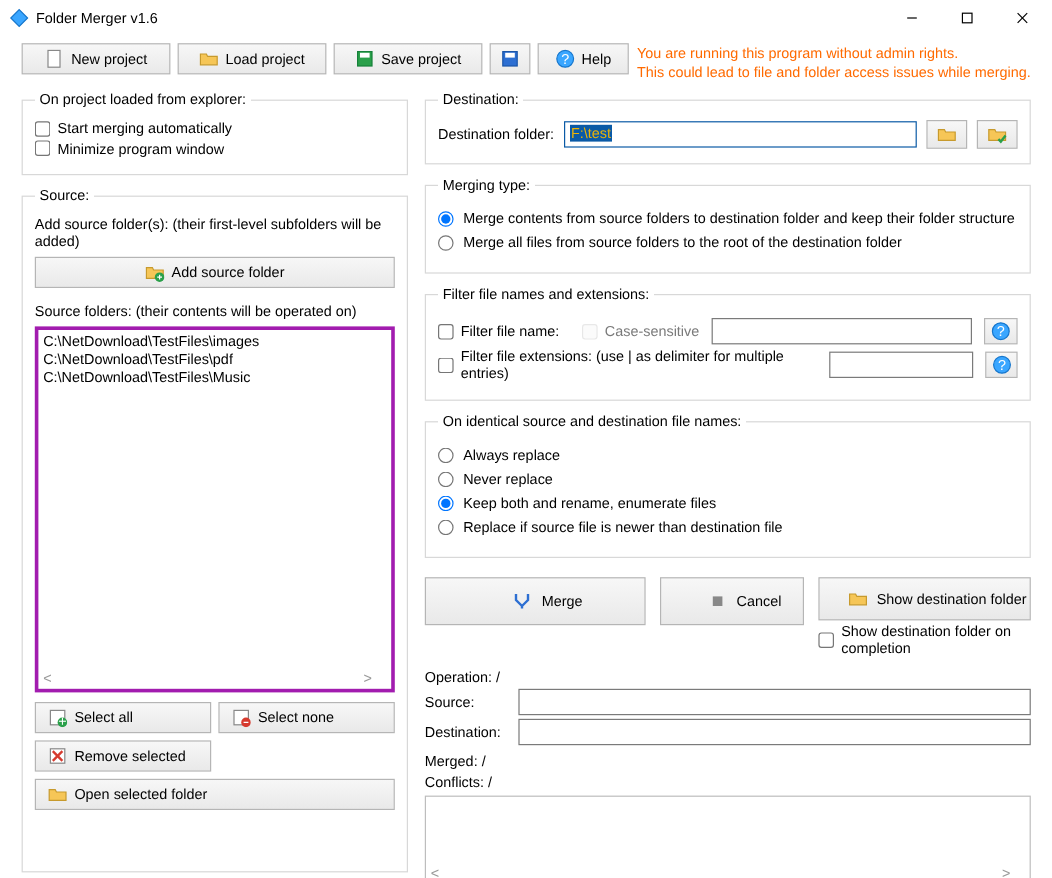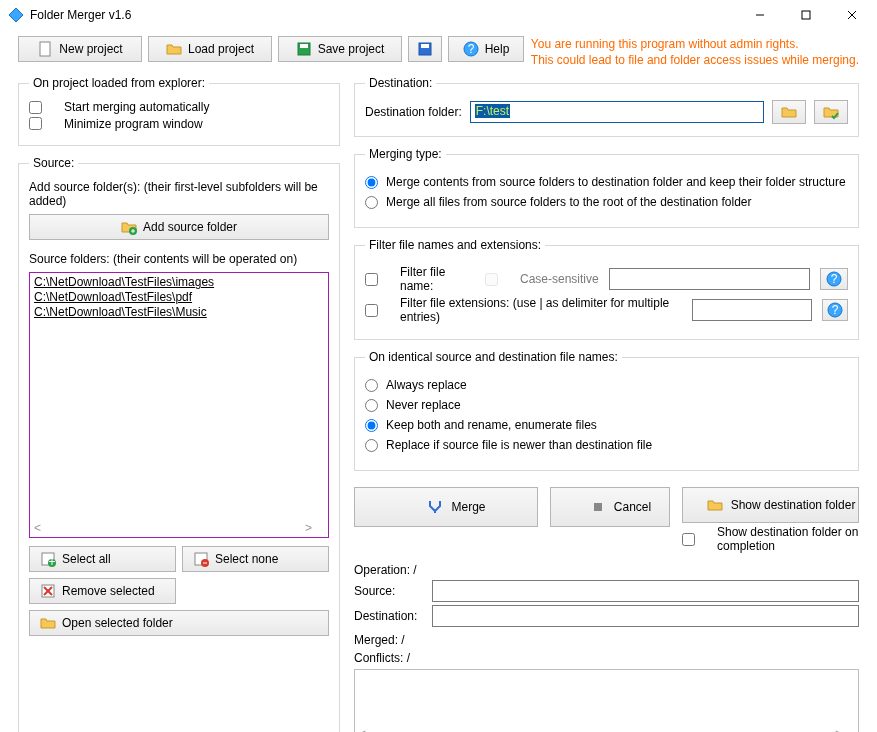--- a/index.html
+++ b/index.html
@@ -12,33 +12,33 @@
   .toolbar { display: flex; gap: 6px; align-items: flex-start; }
   .btn { background: linear-gradient(#f7f7f7,#e9e9e9); border: 1px solid #b5b5b5; height: 26px; display: inline-flex; align-items: center; justify-content: center; padding: 0 10px; gap: 6px; cursor: default; }
   .btn.wide { width: 124px; }
   .btn.icononly { width: 34px; padding: 0; }
   .warn { color: #ff6a00; margin-left: auto; line-height: 1.35; }
   .cols { display: flex; gap: 14px; margin-top: 8px; }
   .col-left { width: 322px; flex: none; display: flex; flex-direction: column; }
   .col-right { flex: 1; display: flex; flex-direction: column; min-width: 0; }
   fieldset { border: 1px solid #d8d8d8; margin: 0 0 10px 0; padding: 10px 10px 12px 10px; }
   legend { padding: 0 4px; color: #000; }
-  .chk { display: inline-flex; align-items: center; gap: 22px; }
+  .chk { display: inline-flex; align-items: center; gap: 6px; }
   .chk input { width: 13px; height: 13px; margin: 0; }
   .hint { margin-bottom: 6px; }
   .bigbtn { width: 100%; height: 26px; background: linear-gradient(#f7f7f7,#e9e9e9); border: 1px solid #b5b5b5; display: flex; align-items: center; justify-content: center; gap: 6px; }
-  .listbox { border: 1px solid #a21caf; width: 100%; height: 266px; overflow: auto; padding: 2px 4px; background: #fff; font-size: 12px; line-height: 1.25; position: relative; text-decoration: underline; }
+  .listbox { border: 3px solid #a21caf; width: 100%; height: 305px; overflow: auto; padding: 2px 4px; background: #fff; font-size: 12px; line-height: 1.25; position: relative; }
   .listbox .scroll-hint { position: absolute; left: 4px; right: 16px; bottom: 1px; display: flex; justify-content: space-between; color: #9a9a9a; font-size: 10px; }
   .btn-grid { display: grid; grid-template-columns: 1fr 1fr; gap: 6px; margin-top: 8px; }
   .btn-grid .bigbtn { justify-content: flex-start; padding-left: 10px; }
   .btn-grid .span2 { grid-column: 1 / span 2; }
   .row { display: flex; align-items: center; gap: 8px; }
   .txt { border: 1px solid #7a7a7a; height: 22px; padding: 2px 4px; background: #fff; }
   .dest-input { flex: 1; background: #fff; color: #000; border: 1px solid #0a5aa6; }
-  .dest-input .sel { background: #0a5aa6; color: #bef264; padding: 0 1px; text-align: center; }
+  .dest-input .sel { background: #0a5aa6; color: #eab308; padding: 0 1px; text-align: center; }
   .smallbtn { width: 34px; height: 24px; background: linear-gradient(#f7f7f7,#e9e9e9); border: 1px solid #b5b5b5; display: flex; align-items: center; justify-content: center; }
   .radio-row { display: flex; align-items: center; gap: 8px; margin: 4px 0 6px 0; }
   .radio-row input { margin: 0; }
   .filt-row { display: flex; align-items: center; gap: 10px; margin: 3px 0; }
   .filt-row .txt { flex: 1; }
   .qmark { width: 28px; height: 22px; border: 1px solid #b5b5b5; background: linear-gradient(#f7f7f7,#e9e9e9); display: flex; align-items: center; justify-content: center; }
   .actions { display: flex; gap: 12px; margin: 6px 0 4px 0; }
   .actbtn { height: 40px; background: linear-gradient(#f7f7f7,#e9e9e9); border: 1px solid #b5b5b5; display: flex; align-items: center; justify-content: center; gap: 8px; padding-left: 21px; }
   .actbtn.w1 { width: 184px; }
   .actbtn.w3 { flex: 1; }

